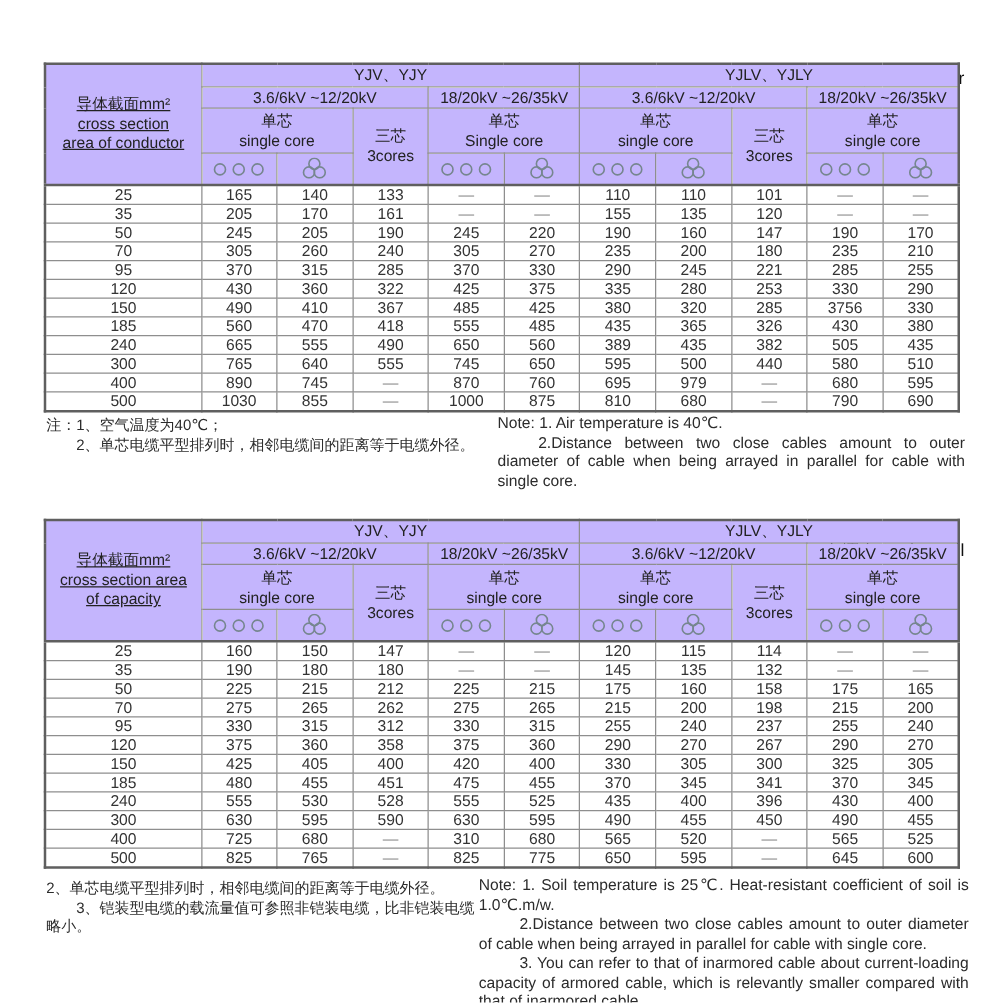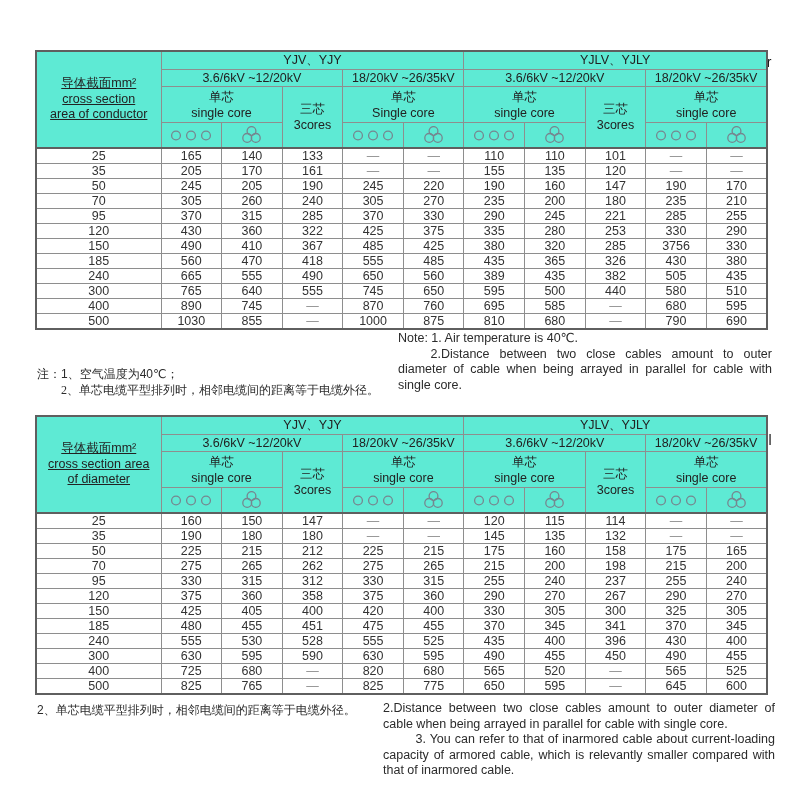--- a/index.html
+++ b/index.html
@@ -12,42 +12,42 @@
   #air-title { top:10px; }
   #soil-title { top:388px; }
 
   .data-table { position:absolute; left:35px; width:733px; border-collapse:collapse;
     table-layout:fixed; border:2px solid #5f5f5f; }
   #air-table { top:50px; }
   #soil-table { top:415px; }
 
   .data-table th, .data-table td { border:1px solid #8e8e8e; text-align:center;
     vertical-align:middle; overflow:hidden; white-space:nowrap; }
-  .data-table thead th { background:#5eead4; font-weight:normal; color:#222;
+  .data-table thead th { background:#c4b5fd; font-weight:normal; color:#222;
     font-size:12.5px; }
   .data-table thead { border-bottom:2px solid #5f5f5f; }
   .data-table .conductor-col { width:125px; }
   .r1 th { height:17px; font-size:13px; }
   .r2 th { height:17px; font-size:13px; }
   .r3 th { height:36px; line-height:16px; }
   .r4 th { height:25px; }
   .conductor-cell { font-size:12.5px; line-height:15.5px; background:#cfe9f5;text-decoration:underline; }
   .data-table tbody td { height:15px; font-size:12.5px; color:#333; background:#fff;
     line-height:14px; }
   .data-table tbody td.dash { color:#8a8a8a; }
   .core-icon svg { fill:none; stroke:#76868f; stroke-width:1.3; display:inline-block;
     vertical-align:middle; }
 
   .notes { position:absolute; font-size:12px; color:#2b2b2b; }
   .notes p { line-height:15.5px; }
-  #air-notes-cn  { left:37px;  top:333px; width:358px;margin-top:34px; }
+  #air-notes-cn  { left:37px;  top:333px; width:358px; }
   #soil-notes-cn { left:37px;  top:703px; width:345px; }
   #air-notes-en  { left:398px; top:331px; width:374px; text-align:justify; font-size:12.5px; }
   #soil-notes-en { left:383px; top:701px; width:392px; text-align:justify; font-size:12.5px; }
-  .notes-cn p + p { text-indent:2em;font-family:Liberation Serif, serif; }
+  .notes-cn p + p { text-indent:2em; }
   .notes-en p + p { text-indent:2.6em; }
 </style>
 </head>
 <body>
 
 <div class="page">
   <div class="section-title" id="air-title">空气中 In the air</div>
 
   <table class="data-table" id="air-table">
       <colgroup>
@@ -262,21 +262,21 @@
           <td>510</td>
         </tr>
         <tr>
           <td>400</td>
           <td>890</td>
           <td>745</td>
           <td class="dash">—</td>
           <td>870</td>
           <td>760</td>
           <td>695</td>
-          <td>585</td>
+          <td>979</td>
           <td class="dash">—</td>
           <td>680</td>
           <td>595</td>
         </tr>
         <tr>
           <td>500</td>
           <td>1030</td>
           <td>855</td>
           <td class="dash">—</td>
           <td>1000</td>
@@ -313,21 +313,21 @@
         <col>
         <col>
         <col>
         <col>
       </colgroup>
       <thead>
         <tr class="r1">
           <th rowspan="4" class="conductor-cell">
             <div>导体截面mm²</div>
             <div>cross section area</div>
-            <div>of diameter</div>
+            <div>of capacity</div>
           </th>
           <th colspan="5">YJV、YJY</th>
           <th colspan="5">YJLV、YJLY</th>
         </tr>
         <tr class="r2">
           <th colspan="3">3.6/6kV ~12/20kV</th>
           <th colspan="2">18/20kV ~26/35kV</th>
           <th colspan="3">3.6/6kV ~12/20kV</th>
           <th colspan="2">18/20kV ~26/35kV</th>
         </tr>
@@ -511,21 +511,21 @@
           <td>455</td>
           <td>450</td>
           <td>490</td>
           <td>455</td>
         </tr>
         <tr>
           <td>400</td>
           <td>725</td>
           <td>680</td>
           <td class="dash">—</td>
-          <td>820</td>
+          <td>310</td>
           <td>680</td>
           <td>565</td>
           <td>520</td>
           <td class="dash">—</td>
           <td>565</td>
           <td>525</td>
         </tr>
         <tr>
           <td>500</td>
           <td>825</td>
@@ -537,18 +537,20 @@
           <td>595</td>
           <td class="dash">—</td>
           <td>645</td>
           <td>600</td>
         </tr>
       </tbody>
     </table>
 
   <div class="notes notes-cn" id="soil-notes-cn">
       <p>2、单芯电缆平型排列时，相邻电缆间的距离等于电缆外径。</p>
+      <p>3、铠装型电缆的载流量值可参照非铠装电缆，比非铠装电缆略小。</p>
     </div>
   <div class="notes notes-en" id="soil-notes-en">
+      <p>Note: 1. Soil temperature is 25℃. Heat-resistant coefficient of soil is 1.0℃.m/w.</p>
       <p>2.Distance between two close cables amount to outer diameter of cable when being arrayed in parallel for cable with single core.</p>
       <p>3. You can refer to that of inarmored cable about current-loading capacity of armored cable, which is relevantly smaller compared with that of inarmored cable.</p>
     </div>
 </div>
 
 </body></html>

